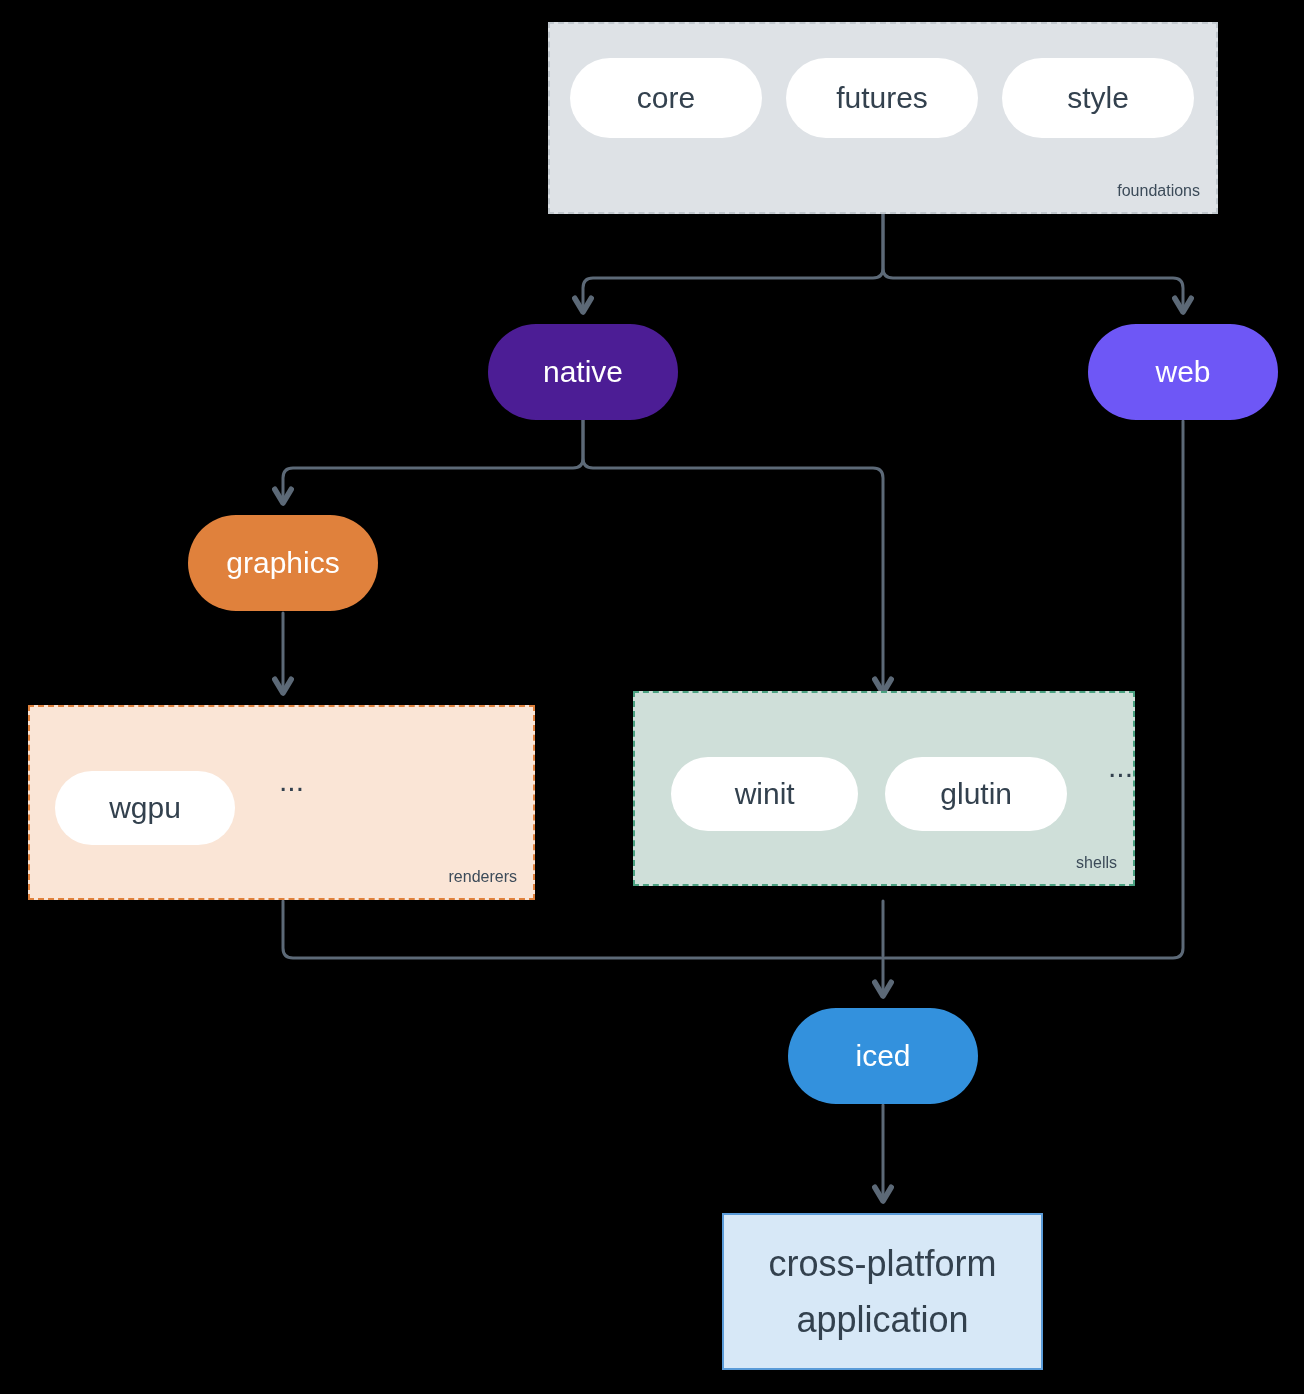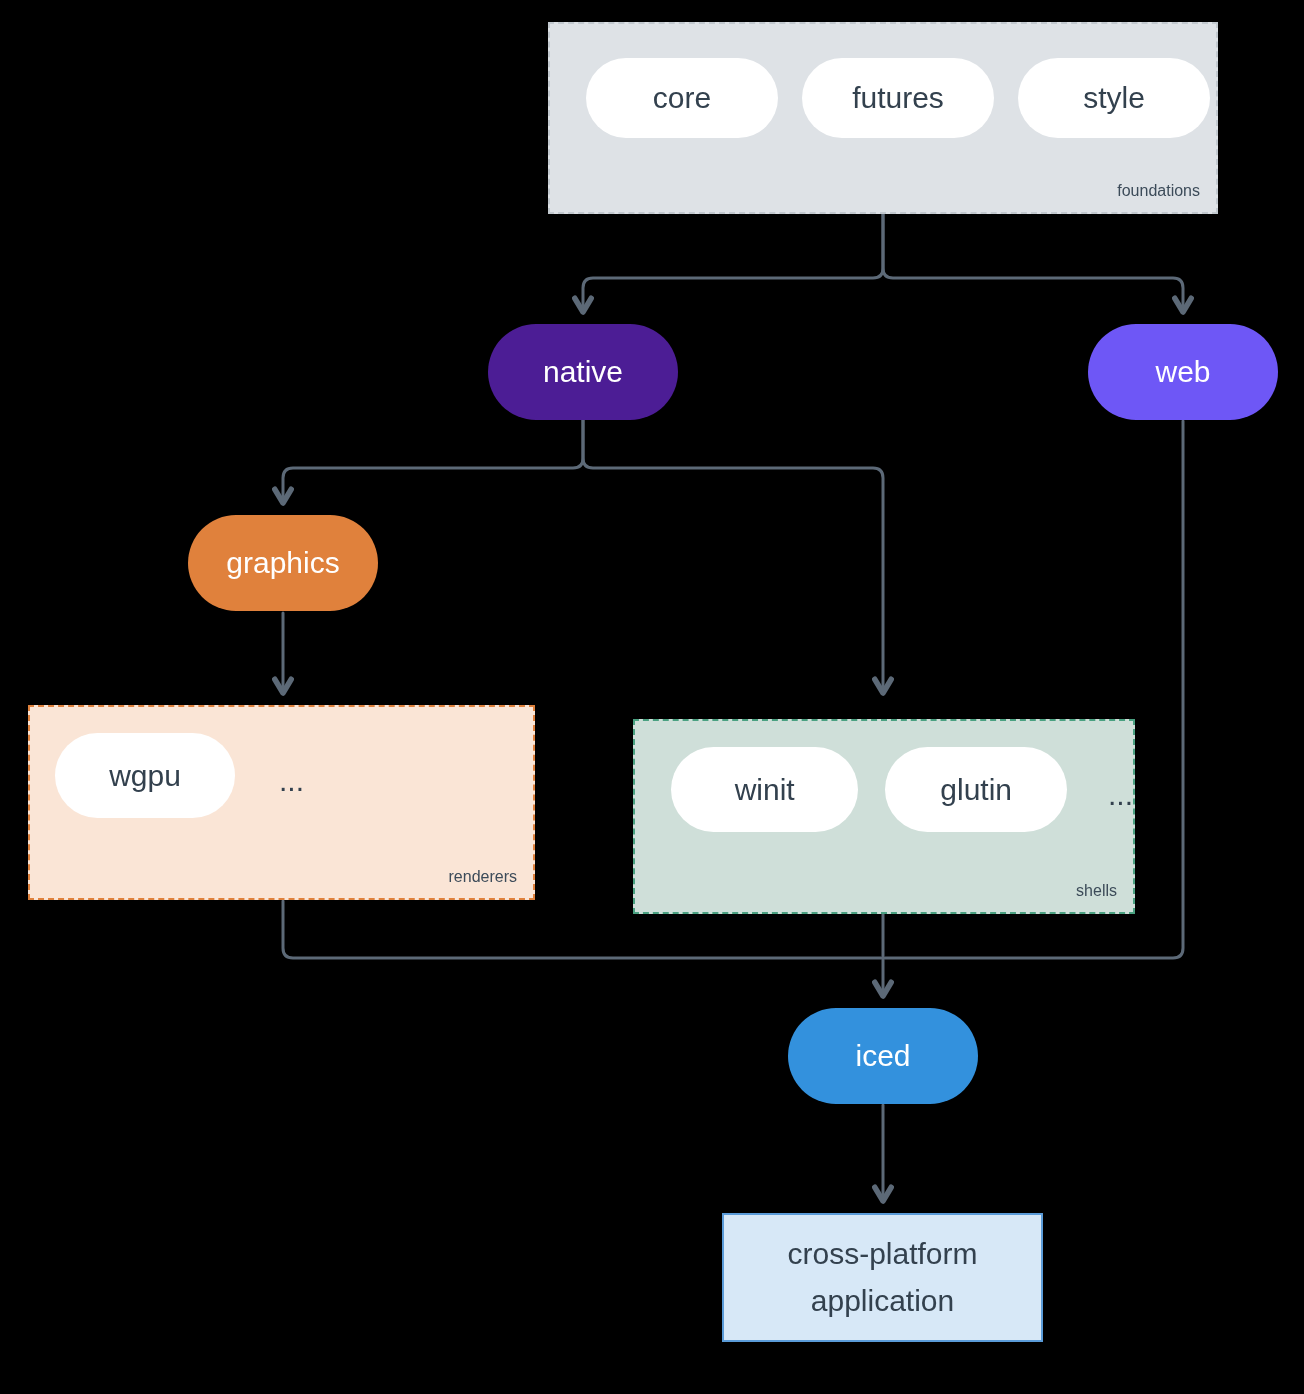--- a/index.html
+++ b/index.html
@@ -8,62 +8,62 @@
     background:#000000; overflow:hidden;
     font-family:"Liberation Sans", sans-serif;
   }
   svg.edges { position:absolute; left:0; top:0; width:1304px; height:1394px; }
   svg.edges path { stroke:#5c6977; stroke-width:3; fill:none; stroke-linecap:round; }
 
   .group { position:absolute; box-sizing:border-box; display:flex; align-items:flex-start; }
   .group-foundations {
     left:548px; top:22px; width:670px; height:192px;
     background:#dee2e6; border:2px dashed #c2c9cf;
-    padding:34px 0 0 36px; gap:24px;
+    padding:34px 0 0 20px; gap:24px;
   }
   .group-renderers {
     left:28px; top:705px; width:507px; height:195px;
     background:#fae5d6; border:2px dashed #df813c;
     padding:26px 0 0 25px; gap:30px;
   }
   .group-shells {
-    left:633px; top:719px; width:502px; height:195px;
+    left:633px; top:691px; width:502px; height:195px;
     background:#cfdfd9; border:2px dashed #4aa181;
     padding:26px 0 0 36px; gap:27px;
   }
   .pill-white {
     background:#ffffff; border-radius:48px;
     display:flex; align-items:center; justify-content:center;
     color:#33414e; font-size:30px;
   }
   .group-foundations .pill-white { width:192px; height:80px; border-radius:40px; }
-  .group-renderers .pill-white, .group-shells .pill-white { height:85px; }
+  .group-renderers .pill-white, .group-shells .pill-white { height:74px;margin-top:38px; }
   .pw-wgpu { width:180px; } .pw-glow { width:190px; }
   .pw-winit { width:193px; } .pw-glutin { width:187px; }
   .ellipsis { font-size:30px; color:#33414e; line-height:95px; margin-left:14px; }
   .group-label {
     position:absolute; right:16px; bottom:12px;
     font-size:16px; color:#3c4b59;
   }
 
   .node {
     position:absolute; width:190px; height:96px; border-radius:48px;
     color:#ffffff; font-size:30px;
     display:flex; align-items:center; justify-content:center;
   }
   .node-native  { left:488px;  top:324px;  background:#4c1d95; }
   .node-web     { left:1088px; top:324px;  background:#6e57f6; }
   .node-graphics{ left:188px;  top:515px;  background:#e0813c;text-align:center; }
   .node-iced    { left:788px;  top:1008px; background:#3391dd; }
 
   .app-box {
-    position:absolute; left:722px; top:1213px; width:321px; height:129px;
+    position:absolute; left:722px; top:1213px; width:321px; height:157px;
     box-sizing:border-box; background:#d7e8f7; border:2px solid #5a9bd8;
     display:flex; align-items:center; justify-content:center;
-    text-align:center; color:#33414e; font-size:30px; line-height:1.55;
+    text-align:center; color:#33414e; font-size:36px; line-height:1.55;
     padding:0 38px;
   }
 </style>
 </head>
 <body>
 
 <div class="canvas">
 
   <svg class="edges" viewBox="0 0 1304 1394">
     <defs>

